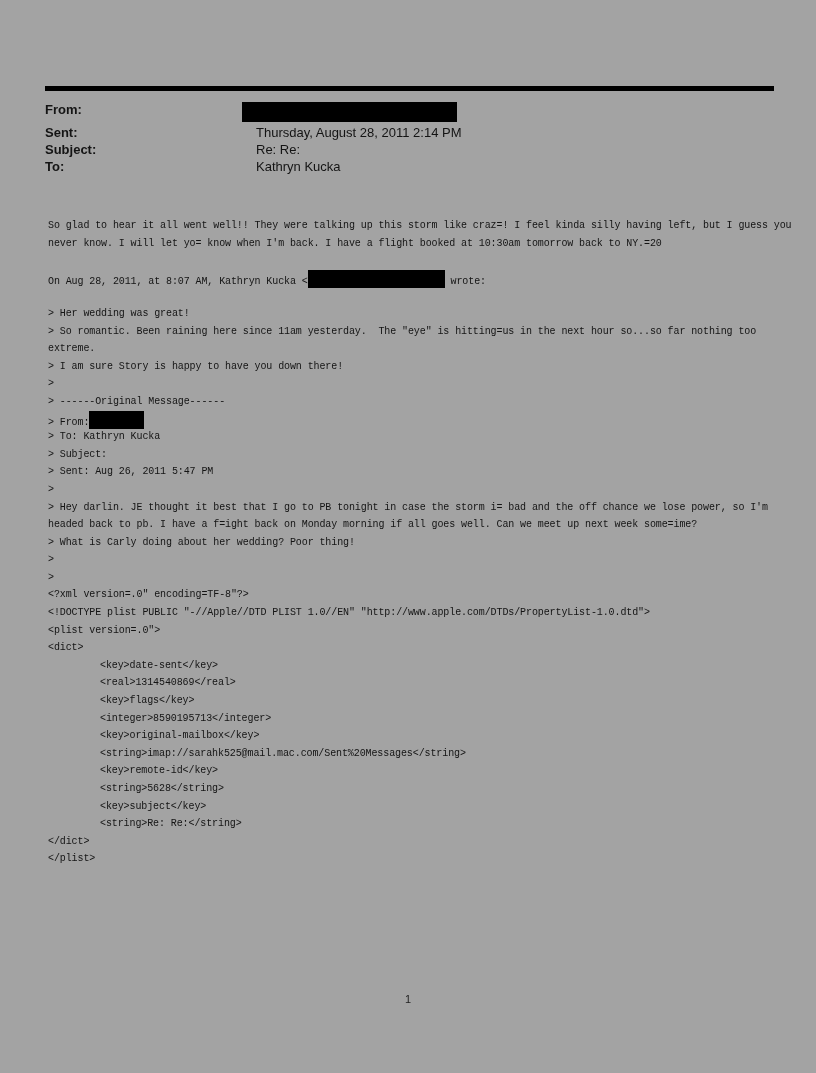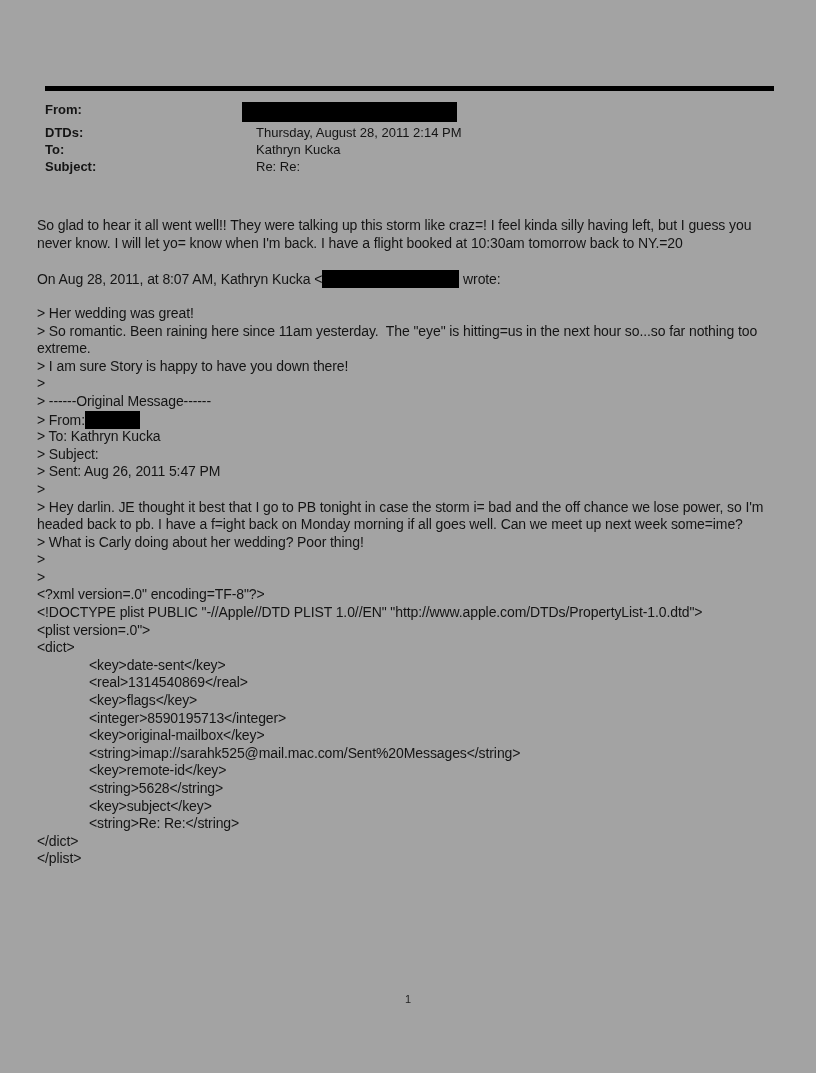--- a/index.html
+++ b/index.html
@@ -44,27 +44,28 @@
   }
   .header-redaction {
     width: 215px;
     height: 20px;
     background: #000000;
     margin-left: -14px;
     margin-top: 1px;
   }
   .email-body {
     position: absolute;
-    left: 37px;
+    left: 48px;
     top: 217px;
     width: 740px;
-    font-size: 14px;
+    font-size: 10px;
     line-height: 17.6px;
     white-space: pre;
     letter-spacing: -0.1px;
+    font-family: Liberation Mono, monospace;
   }
   .line { height: 17.6px; }
   .line.indent { padding-left: 52px; }
   .redaction-inline {
     display: inline-block;
     background: #000000;
     height: 18px;
     vertical-align: -4px;
   }
   .footer-num {
@@ -91,30 +92,30 @@
 <div class="page">
 
   <div class="top-rule"></div>
 
   <div class="header">
     <div class="hrow first">
       <span class="hlabel">From:</span>
       <span class="header-redaction"></span>
     </div>
     <div class="hrow">
-      <span class="hlabel">DTDs:</span>
+      <span class="hlabel">Sent:</span>
       <span>Thursday, August 28, 2011 2:14 PM</span>
+    </div>
+    <div class="hrow">
+      <span class="hlabel">Subject:</span>
+      <span>Re: Re:</span>
     </div>
     <div class="hrow">
       <span class="hlabel">To:</span>
       <span>Kathryn Kucka</span>
-    </div>
-    <div class="hrow">
-      <span class="hlabel">Subject:</span>
-      <span>Re: Re:</span>
     </div>
   </div>
 
   <div class="email-body"><div class="line">So glad to hear it all went well!! They were talking up this storm like craz=! I feel kinda silly having left, but I guess you</div><div class="line">never know. I will let yo= know when I'm back. I have a flight booked at 10:30am tomorrow back to NY.=20</div><div class="line">&nbsp;</div><div class="line"><span>On Aug 28, 2011, at 8:07 AM, Kathryn Kucka &lt;</span><span class="redaction-inline" style="width: 137px;"></span><span> wrote:</span></div><div class="line">&nbsp;</div><div class="line">&gt; Her wedding was great!</div><div class="line">&gt; So romantic. Been raining here since 11am yesterday.  The "eye" is hitting=us in the next hour so...so far nothing too</div><div class="line">extreme.</div><div class="line">&gt; I am sure Story is happy to have you down there!</div><div class="line">&gt;</div><div class="line">&gt; ------Original Message------</div><div class="line"><span>&gt; From:</span><span class="redaction-inline" style="width: 55px;"></span><span></span></div><div class="line">&gt; To: Kathryn Kucka</div><div class="line">&gt; Subject:</div><div class="line">&gt; Sent: Aug 26, 2011 5:47 PM</div><div class="line">&gt;</div><div class="line">&gt; Hey darlin. JE thought it best that I go to PB tonight in case the storm i= bad and the off chance we lose power, so I'm</div><div class="line">headed back to pb. I have a f=ight back on Monday morning if all goes well. Can we meet up next week some=ime?</div><div class="line">&gt; What is Carly doing about her wedding? Poor thing!</div><div class="line">&gt;</div><div class="line">&gt;</div><div class="line">&lt;?xml version=.0" encoding=TF-8"?&gt;</div><div class="line">&lt;!DOCTYPE plist PUBLIC "-//Apple//DTD PLIST 1.0//EN" "http://www.apple.com/DTDs/PropertyList-1.0.dtd"&gt;</div><div class="line">&lt;plist version=.0"&gt;</div><div class="line">&lt;dict&gt;</div><div class="line indent">&lt;key&gt;date-sent&lt;/key&gt;</div><div class="line indent">&lt;real&gt;1314540869&lt;/real&gt;</div><div class="line indent">&lt;key&gt;flags&lt;/key&gt;</div><div class="line indent">&lt;integer&gt;8590195713&lt;/integer&gt;</div><div class="line indent">&lt;key&gt;original-mailbox&lt;/key&gt;</div><div class="line indent">&lt;string&gt;imap://sarahk525@mail.mac.com/Sent%20Messages&lt;/string&gt;</div><div class="line indent">&lt;key&gt;remote-id&lt;/key&gt;</div><div class="line indent">&lt;string&gt;5628&lt;/string&gt;</div><div class="line indent">&lt;key&gt;subject&lt;/key&gt;</div><div class="line indent">&lt;string&gt;Re: Re:&lt;/string&gt;</div><div class="line">&lt;/dict&gt;</div><div class="line">&lt;/plist&gt;</div></div>
 
   <div class="footer-num">1</div>
   <div class="bates">EFTA_R1_01246191</div>
 
 </div>
 

